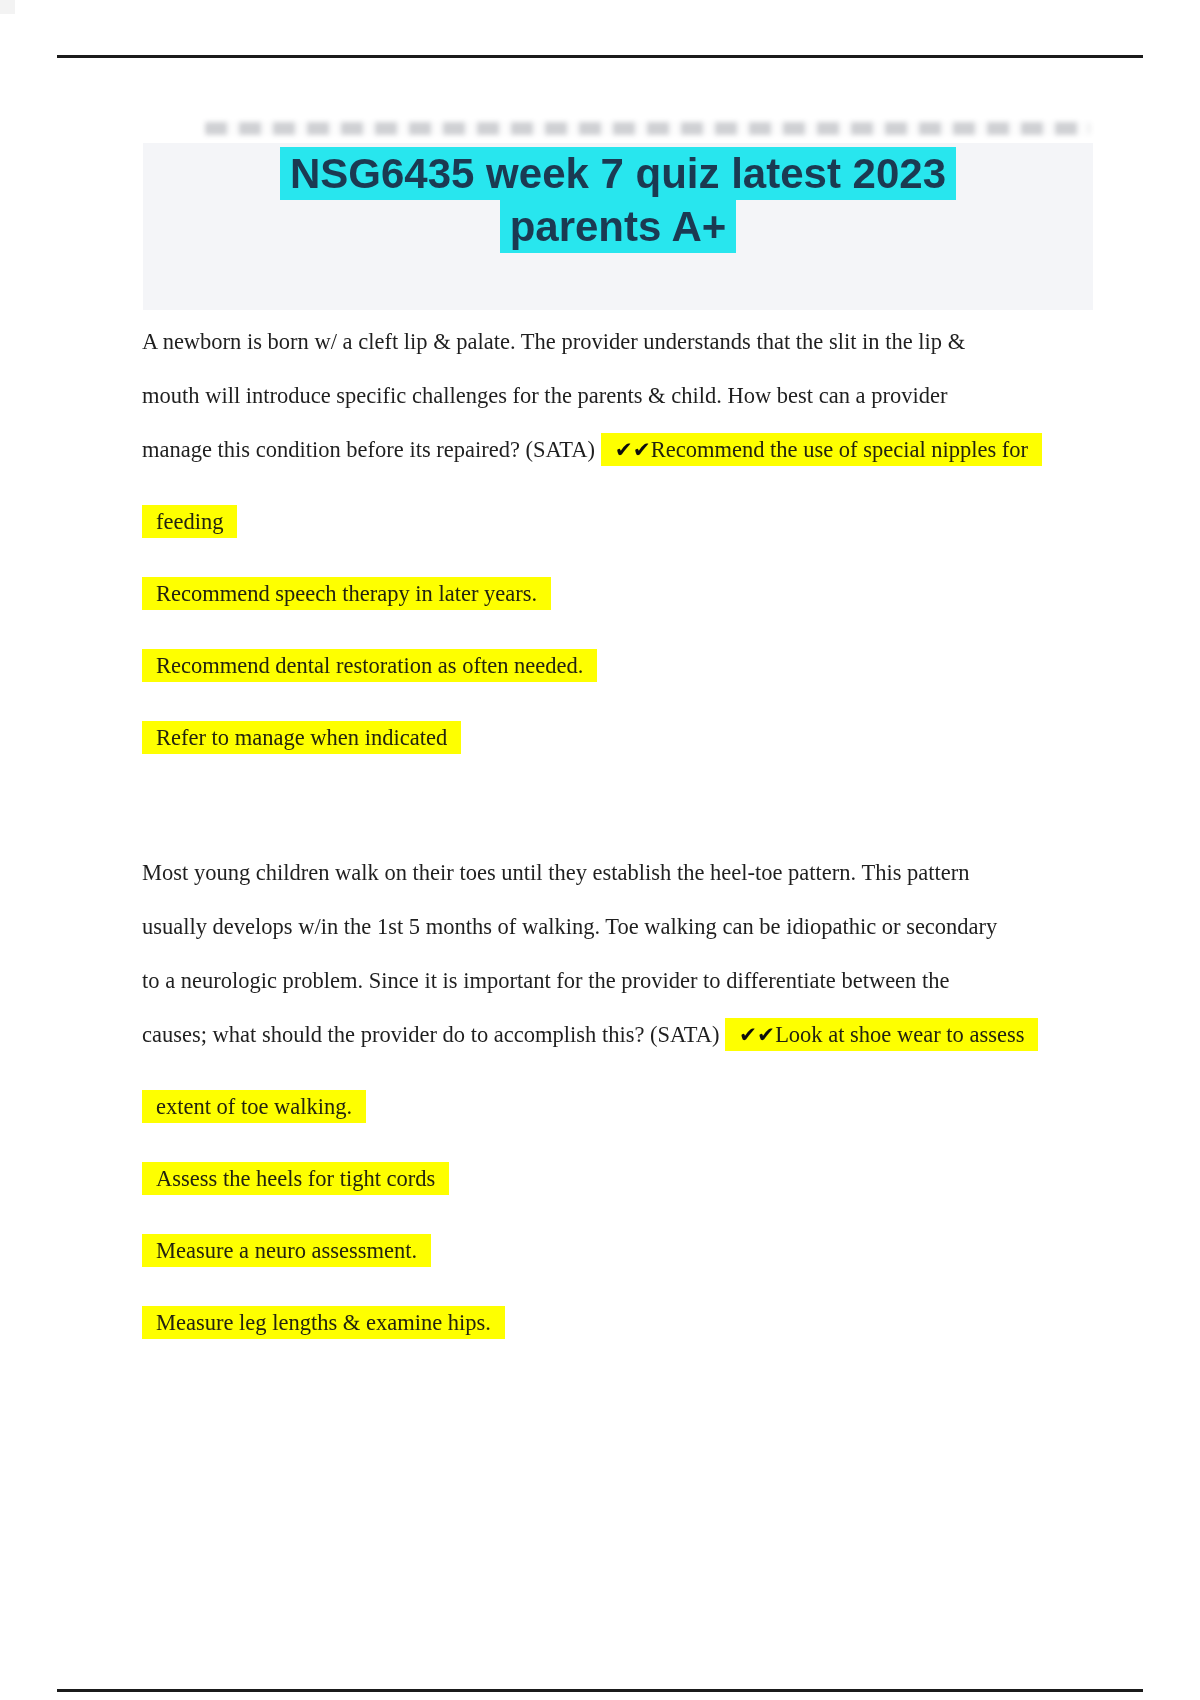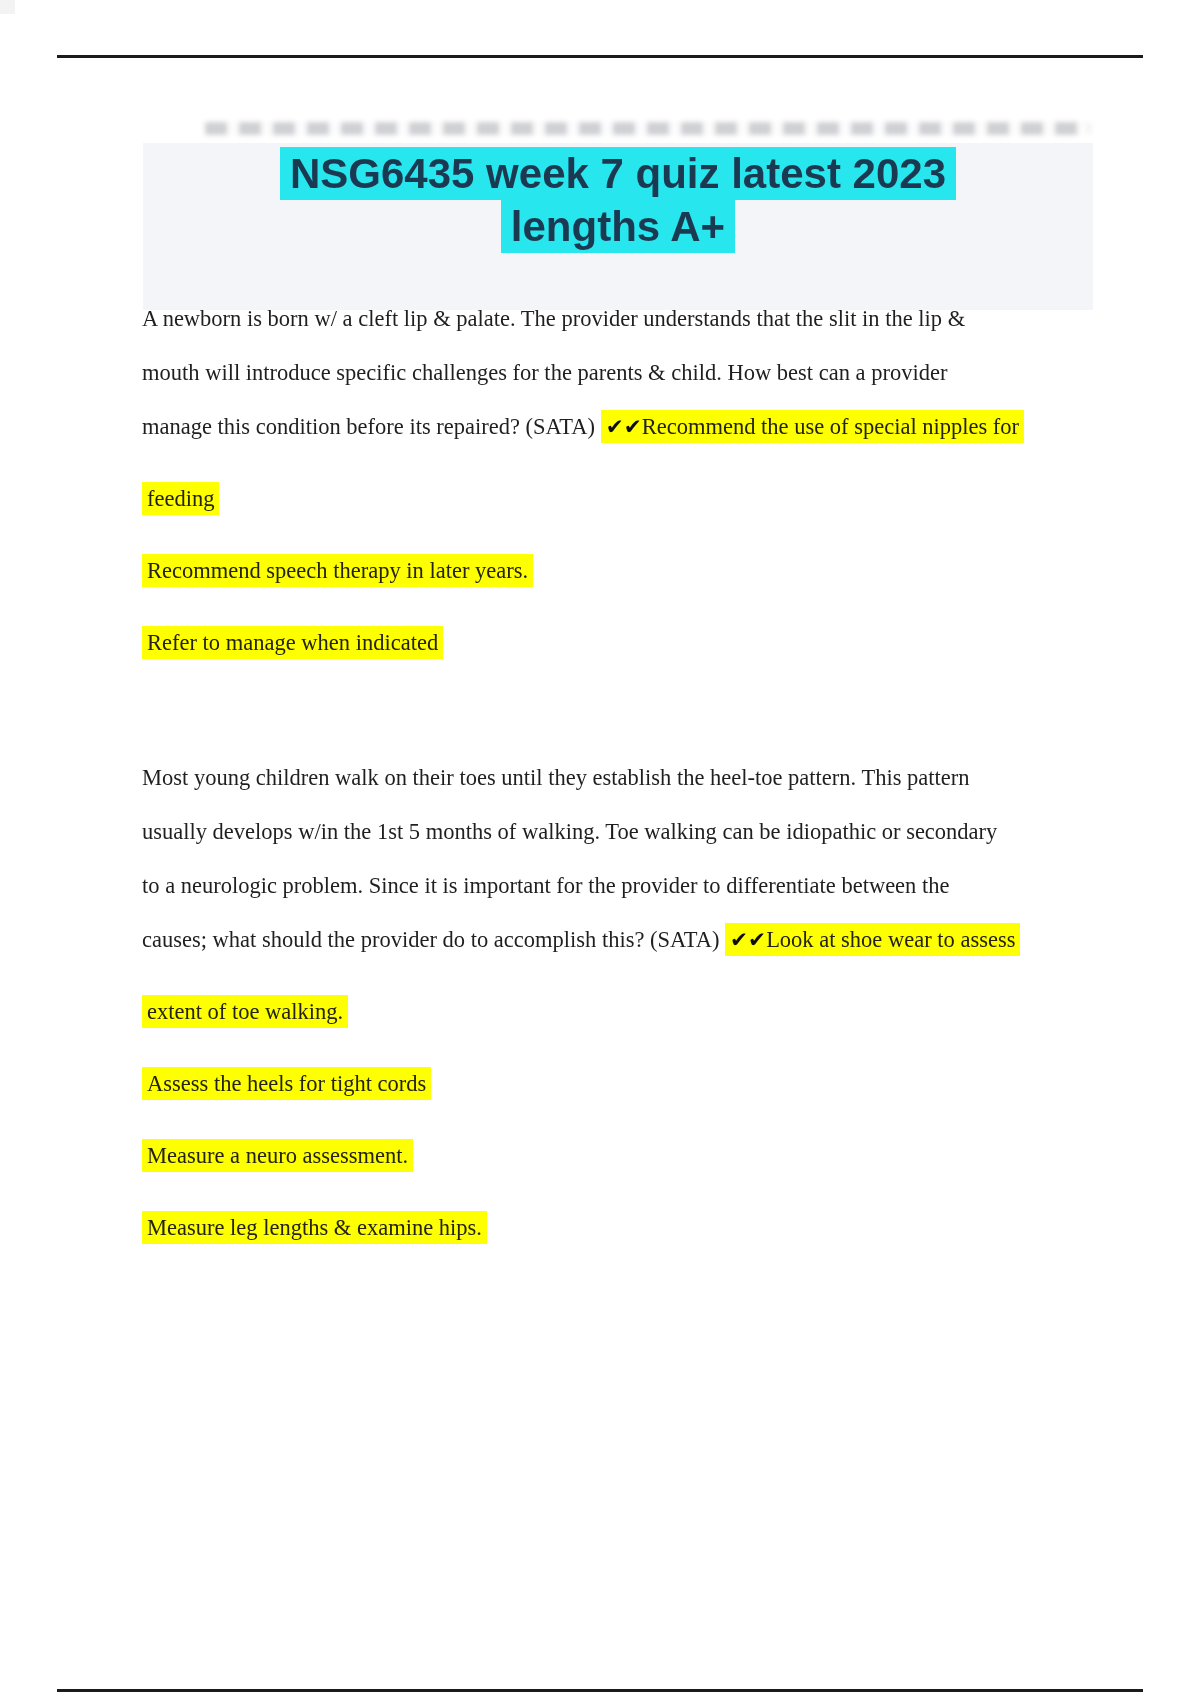--- a/index.html
+++ b/index.html
@@ -20,60 +20,63 @@
     position:absolute;left:143px;top:143px;width:950px;height:167px;
     background:#f4f5f8;text-align:center;padding-top:4px;box-sizing:border-box;
     font-family:"Liberation Sans",sans-serif;font-weight:700;
   }
   .t-line{height:53px;}
   .t-hl{
     display:inline-block;line-height:53px;font-size:42px;
     background:#28e6ee;color:#1b3a52;padding:0 10px;white-space:pre;
   }
   .body-text{
-    position:absolute;left:142px;top:292px;width:980px;
+    position:absolute;left:142px;top:315px;width:980px;
     font-size:22.5px;color:#1f1f1f;
   }
   .block{margin:0 0 18px 0;}
   .line{height:54px;line-height:54px;white-space:pre;}
-  .hl{background:#feff00;padding:4px 5px;color:#23230f;}
+  .hl{background:#feff00;padding:4px 14px;color:#23230f;}
   .check{
     font-family:"DejaVu Sans",sans-serif;font-weight:700;
     color:#0d0d0d;font-size:21.5px;
   }
   .spacer{margin:0;}
 </style>
 </head>
 <body>
 
 <div class="page">
   <div class="corner-artifact"></div>
   <div class="rule rule-top"></div>
   <div class="ghost"></div>
 
   <div class="header-box">
     <div class="t-line">
       <span class="t-hl">NSG6435 week 7 quiz latest 2023</span>
     </div>
     <div class="t-line">
-      <span class="t-hl">lengths A+</span>
+      <span class="t-hl">parents A+</span>
     </div>
   </div>
 
   <div class="body-text" id="doc-body">
       <div class="block">
         <div class="line"><span>A newborn is born w/ a cleft lip &amp; palate. The provider understands that the slit in the lip &amp;</span></div>
         <div class="line"><span>mouth will introduce specific challenges for the parents &amp; child. How best can a provider</span></div>
         <div class="line"><span>manage this condition before its repaired? (SATA) </span><span class="hl"><span class="check">✔✔</span><span>Recommend the use of special nipples for</span></span></div>
       </div>
       <div class="block">
         <div class="line"><span class="hl"><span>feeding</span></span></div>
       </div>
       <div class="block">
         <div class="line"><span class="hl"><span>Recommend speech therapy in later years.</span></span></div>
+      </div>
+      <div class="block">
+        <div class="line"><span class="hl"><span>Recommend dental restoration as often needed.</span></span></div>
       </div>
       <div class="block">
         <div class="line"><span class="hl"><span>Refer to manage when indicated</span></span></div>
       </div>
       <div class="spacer" style="height: 63px;"></div>
       <div class="block">
         <div class="line"><span>Most young children walk on their toes until they establish the heel-toe pattern. This pattern</span></div>
         <div class="line"><span>usually develops w/in the 1st 5 months of walking. Toe walking can be idiopathic or secondary</span></div>
         <div class="line"><span>to a neurologic problem. Since it is important for the provider to differentiate between the</span></div>
         <div class="line"><span>causes; what should the provider do to accomplish this? (SATA) </span><span class="hl"><span class="check">✔✔</span><span>Look at shoe wear to assess</span></span></div>

